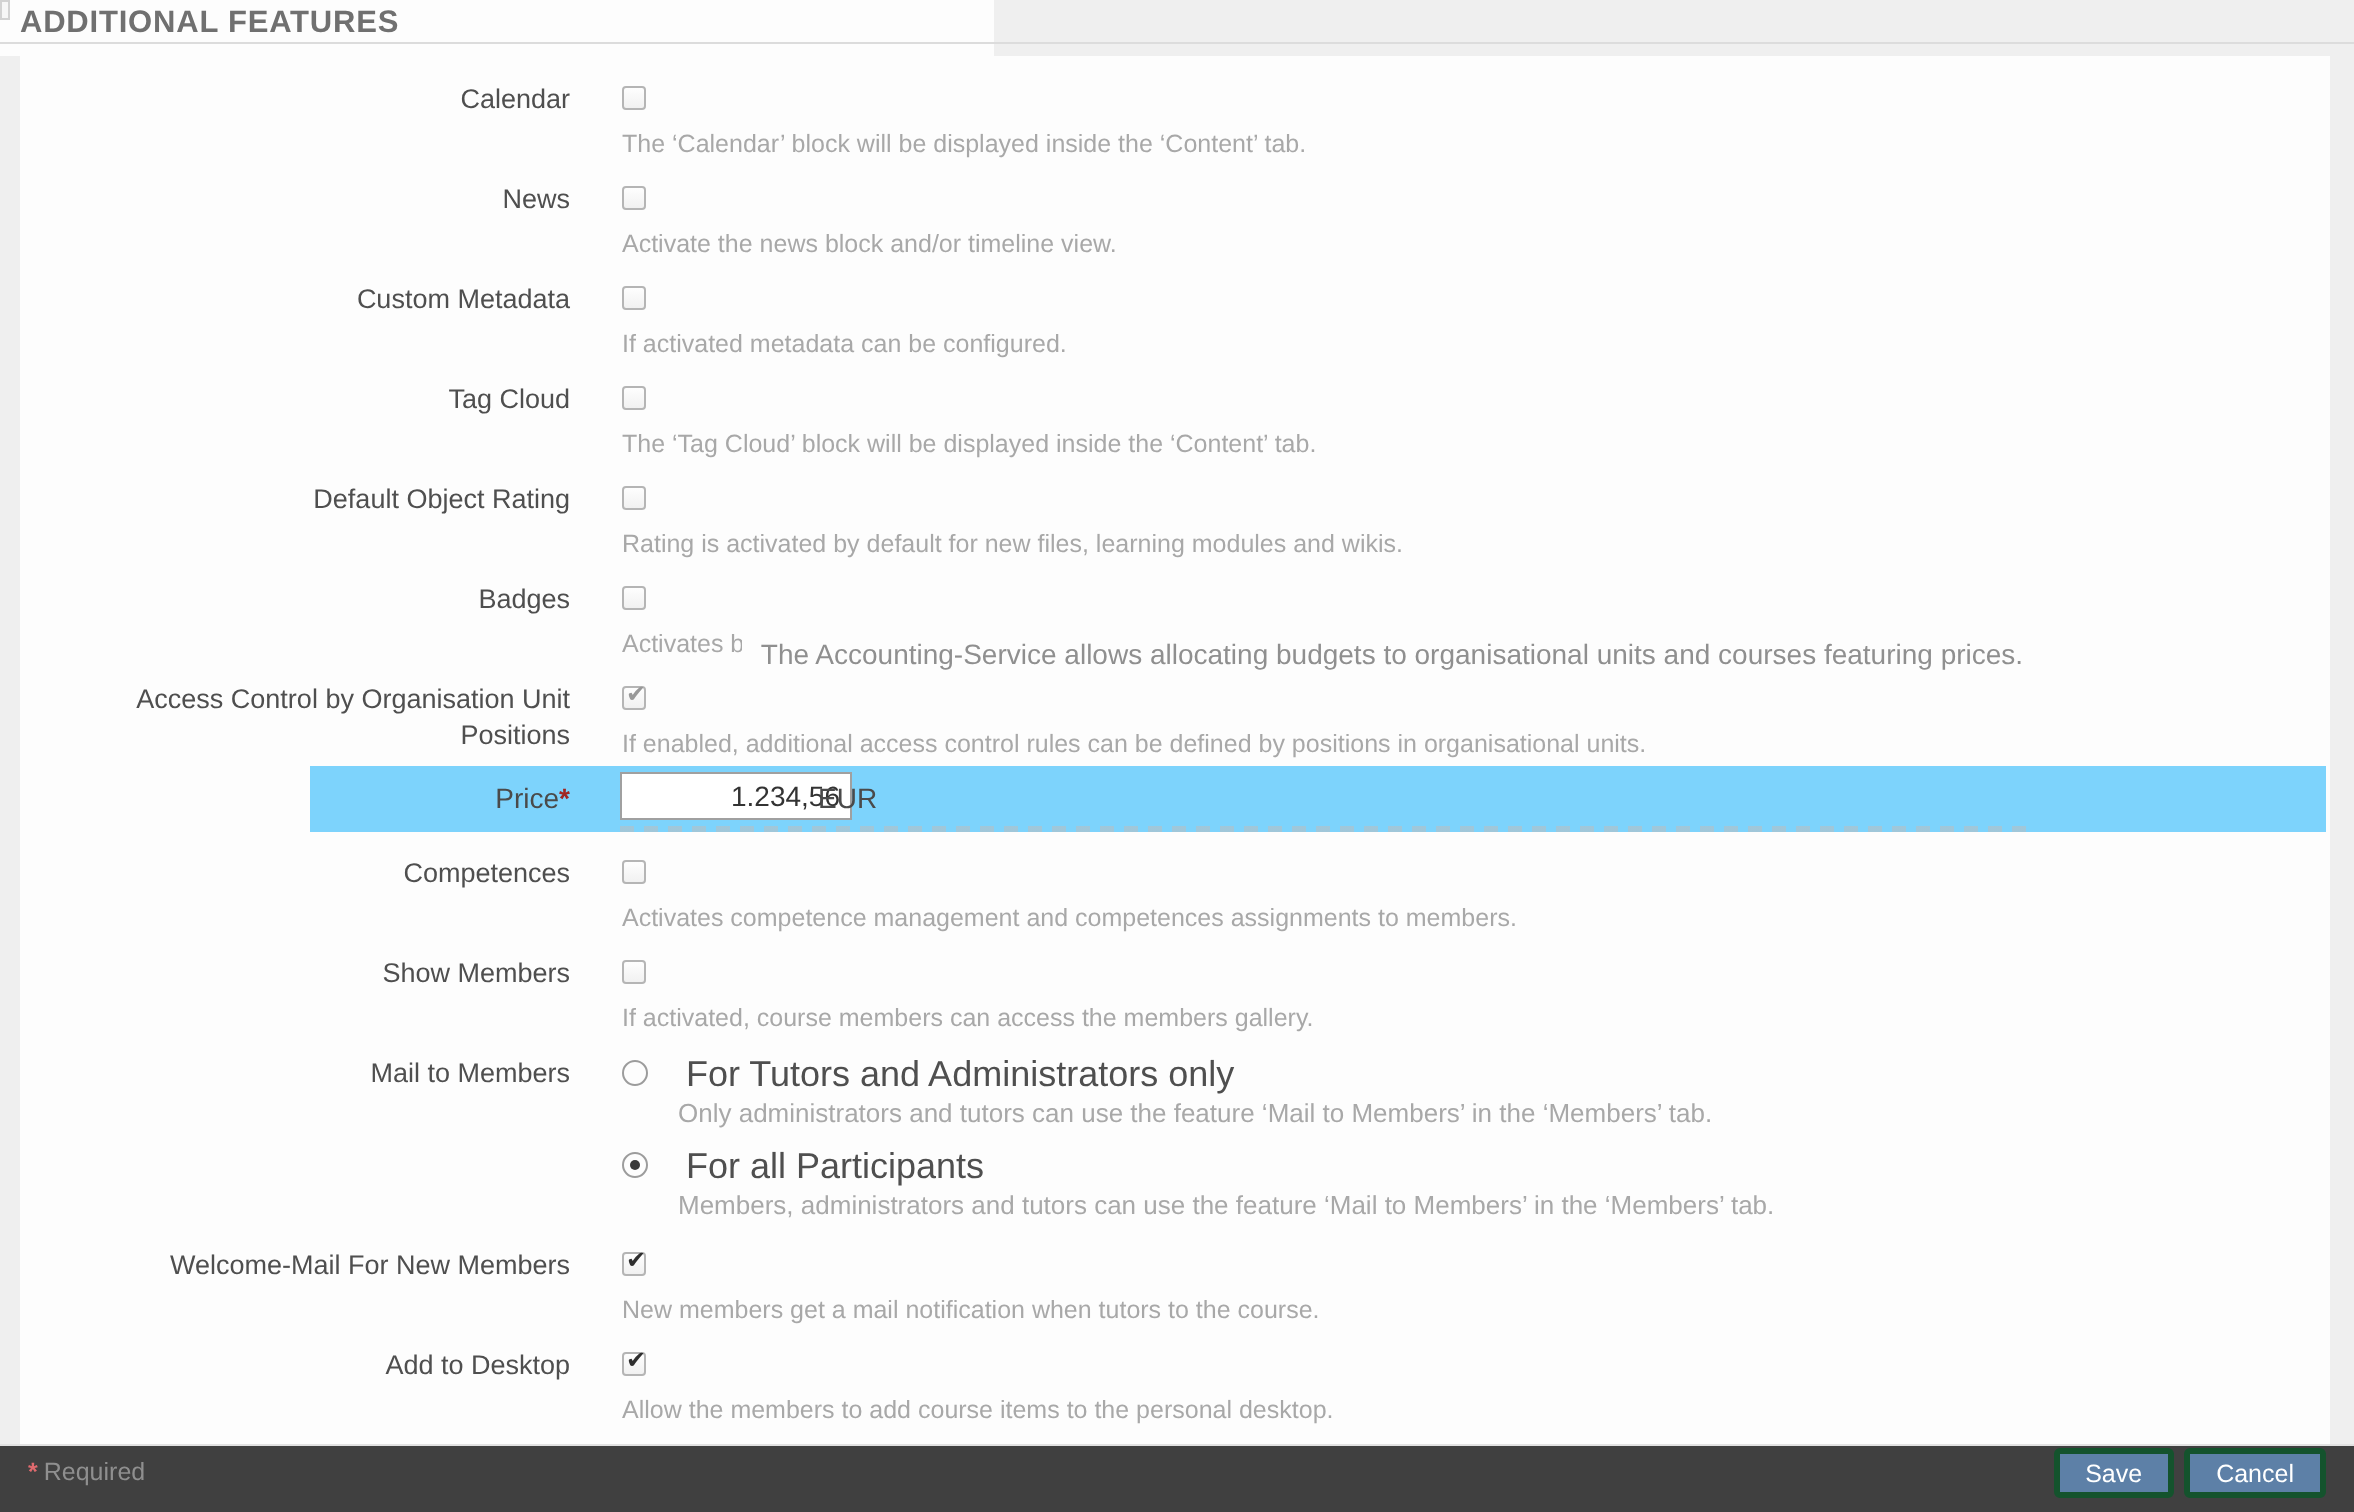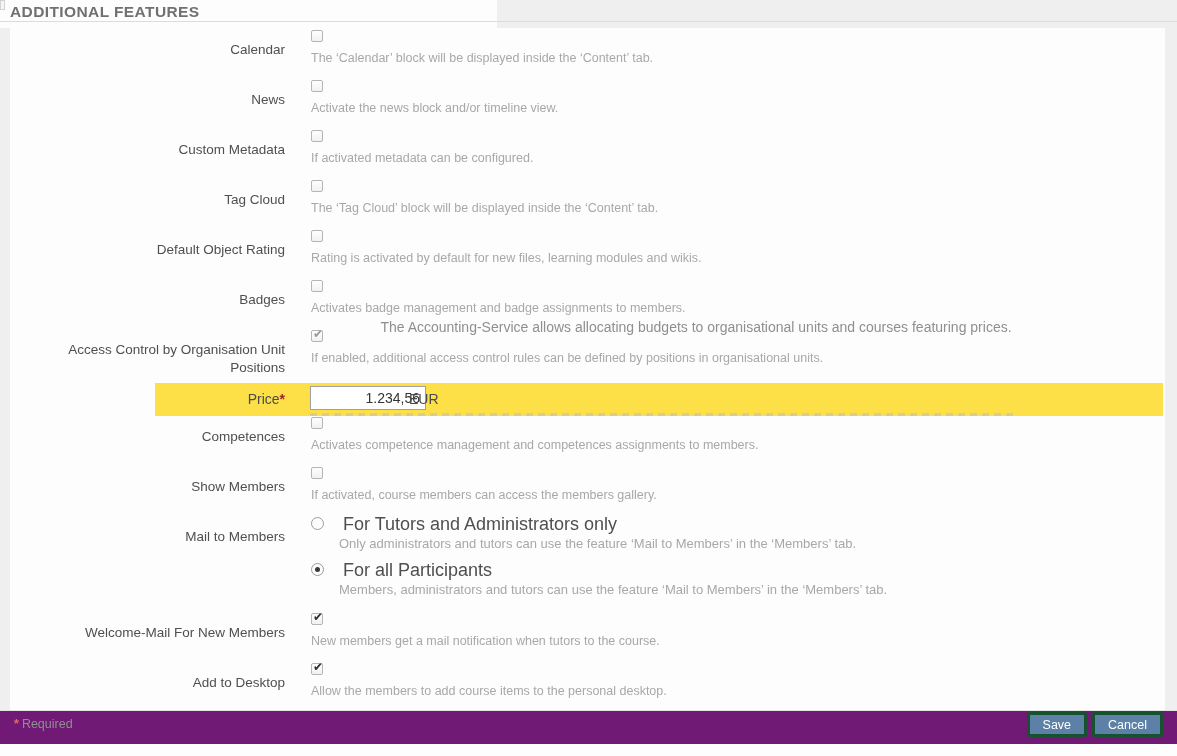--- a/index.html
+++ b/index.html
@@ -35,21 +35,21 @@
     background:#fdfdfd; overflow:hidden;
   }
   
   .row { display:flex; height:50px; }
   .row.spacer { height:37px; }
   .row.radio-group-row { height:96px; }
   .row .lbl {
     flex:none; width:275px; text-align:right; padding-top:13px;
     font-size:13.5px; color:#4f4f4f; line-height:18px;
   }
-  .row .ctrl { flex:1; margin-left:26px; }
+  .row .ctrl { flex:1; margin-left:26px; padding-top:13px; }
   .desc { margin-top:4px; font-size:12.5px; color:#a8a8a8; line-height:17px; }
   .cb {
     display:inline-block; width:12px; height:12px; margin-top:2px;
     border:1px solid #b5b5b5; border-radius:2px;
     background:linear-gradient(#fefefe,#f1f1f1); position:relative;
   }
   .cb.checked::after {
     content:"✔"; position:absolute; left:1px; top:-4px;
     font-size:12px; color:#2e2e2e;
   }
@@ -65,42 +65,42 @@
   }
   .opt-desc { margin:0 0 9px 28px; font-size:13px; color:#a8a8a8; line-height:17px; }
   
   .accounting-overlay {
     position:absolute; left:371px; top:316px; width:650px; height:23px; z-index:5;
     background:#fdfdfd; text-align:center;
     font-size:14px; color:#8f8f8f; line-height:23px; white-space:nowrap;
   }
   .price-overlay {
     position:absolute; left:155px; top:383px; width:1008px; height:33px; z-index:5;
-    background:#fde047;
+    background:#7dd3fc;
   }
   .price-label {
     position:absolute; left:0; top:8px; width:130px; text-align:right;
     font-size:14px; color:#4a4a4a;
   }
   .req-star { color:#a12622; font-weight:bold; }
   .price-input {
     position:absolute; left:155px; top:3px; width:116px; height:24px;
     border:1px solid #a0a0a0; background:#fff; text-align:right;
     font-family:"Liberation Sans","DejaVu Sans",sans-serif;
     font-size:14px; color:#333; padding:0 5px;
   }
   .price-currency { position:absolute; left:254px; top:8px; font-size:14px; color:#4a4a4a; }
   .clipped-text-strip {
     position:absolute; left:155px; top:30px; width:708px; height:3px; opacity:.55;
     background:repeating-linear-gradient(90deg,#bdbdbd 0 7px,transparent 7px 12px);
   }
   
   .footer {
-    position:absolute; left:0; right:0; bottom:12px; height:34px;
-    background:#701a75; border-top:1px solid #e2e2e2;
+    position:absolute; left:0; right:0; bottom:0; height:34px;
+    background:#404040; border-top:1px solid #e2e2e2;
   }
   .required-note {
     position:absolute; left:14px; top:6px; font-size:12.5px; color:#8f8f8f;
   }
   .required-note .star { color:#e06a6e; font-weight:bold; margin-right:3px; }
   .footer-buttons { position:absolute; right:14px; top:1px; display:flex; gap:5px; }
   .btn {
     height:25px; padding:0 13px; border:3px solid #14532d; border-radius:3px;
     background:#5d80a7; color:#fff; font-size:12.5px;
     font-family:"Liberation Sans","DejaVu Sans",sans-serif; cursor:pointer;

